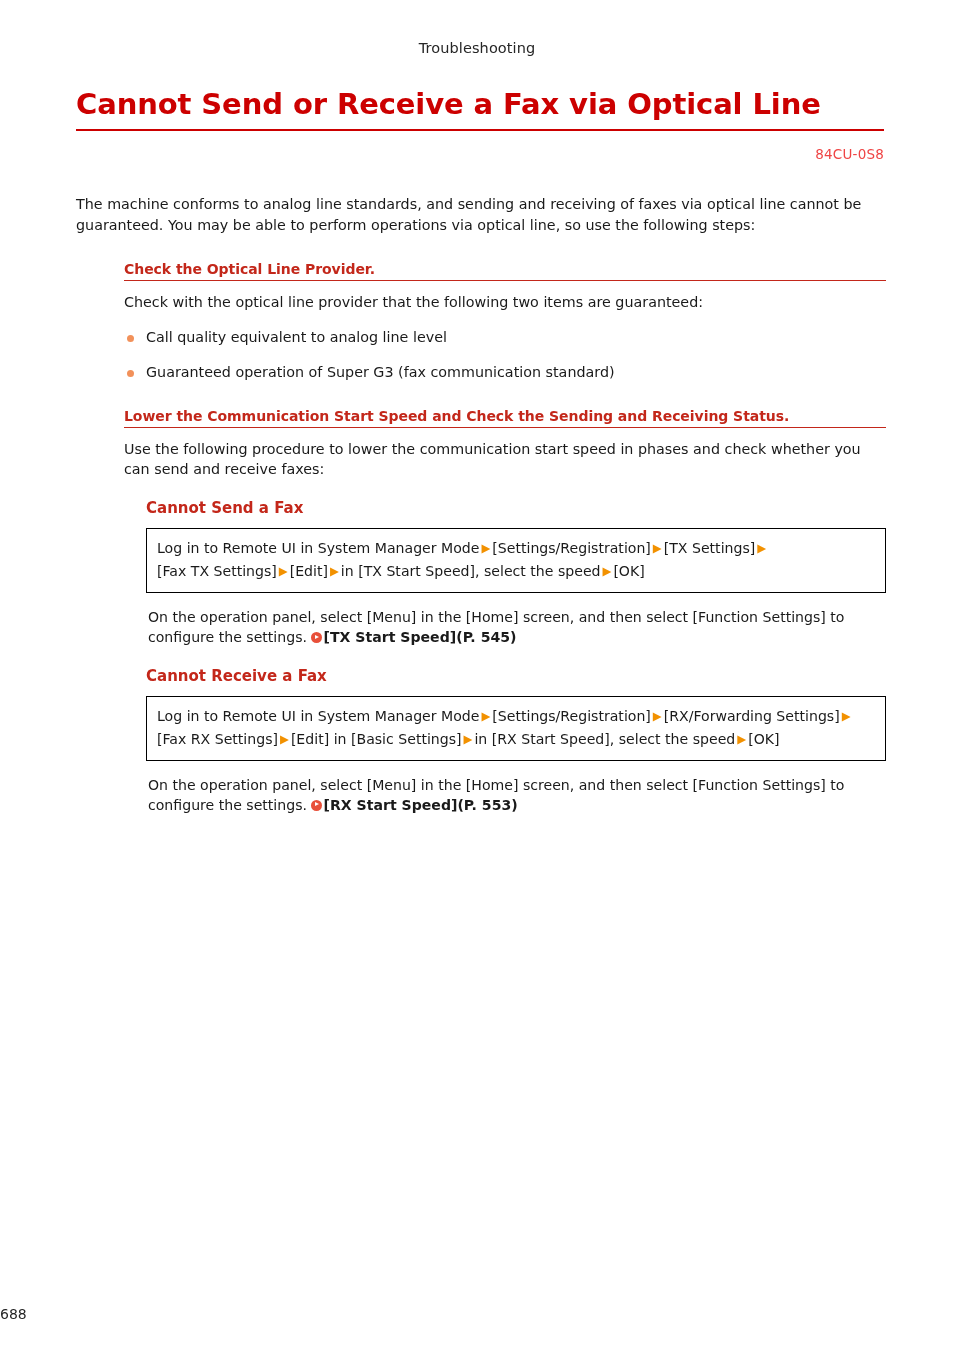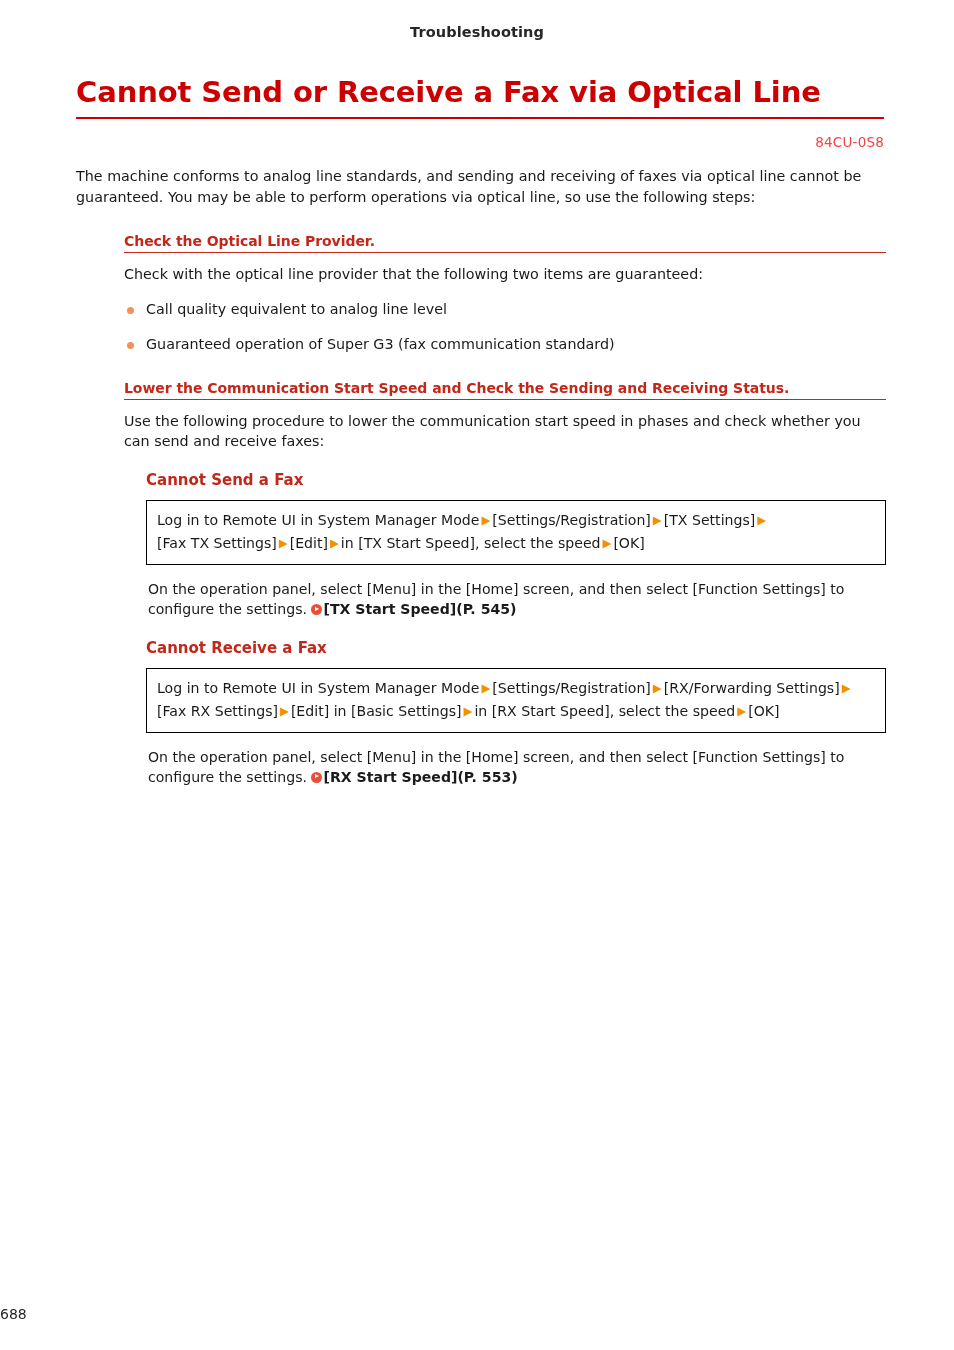--- a/index.html
+++ b/index.html
@@ -13,34 +13,33 @@
     height: 1350px;
     position: relative;
     font-family: "DejaVu Sans", "Liberation Sans", sans-serif;
     color: #1a1a1a;
     -webkit-font-smoothing: antialiased;
   }
 
   
   .page-header {
     position: absolute;
-    top: 24px;
+    top: 40px;
     left: 0;
     width: 954px;
     text-align: center;
     font-size: 14.5px;
     color: #262626;
     letter-spacing: 0.1px;
-    font-weight: bold;
   }
 
   
   .content {
     position: absolute;
-    top: 76px;
+    top: 88px;
     left: 76px;
     width: 808px;
   }
 
   
   .doc-title {
     font-size: 29px;
     font-weight: bold;
     color: #cc0000;
     letter-spacing: -0.1px;
@@ -62,21 +61,21 @@
     color: #ef4444;
     margin-top: 15px;
     letter-spacing: 0.2px;
   }
 
   
   .intro {
     font-size: 14.3px;
     line-height: 1.42;
     color: #1a1a1a;
-    margin-top: 16px;
+    margin-top: 32px;
     width: 790px;
   }
 
   
   .section {
     margin-left: 48px;
     width: 762px;
     margin-top: 26px;
   }
   .section-heading {

